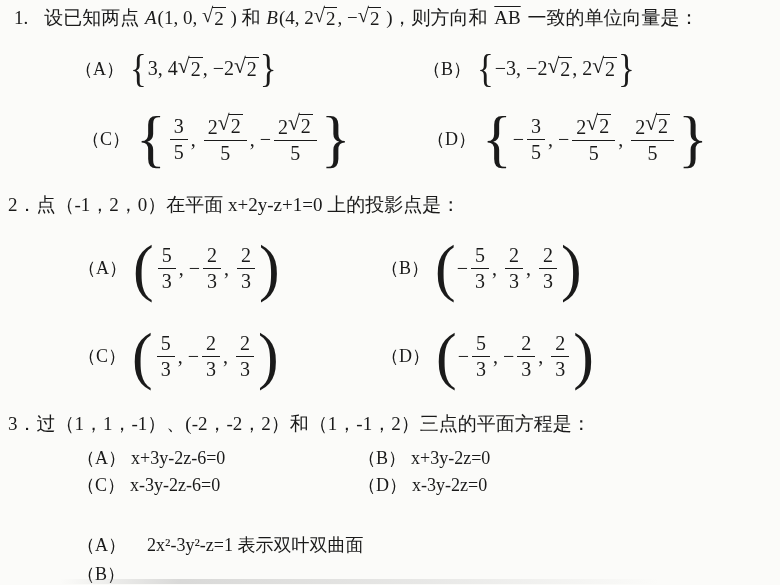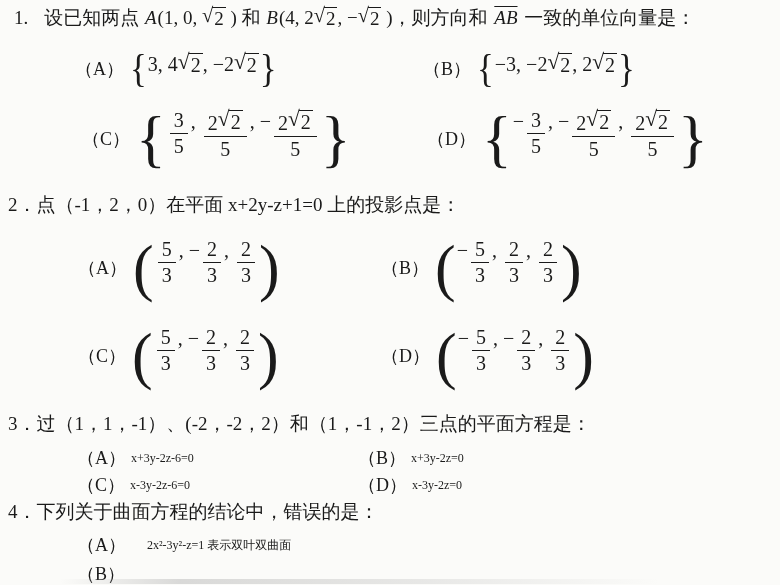--- a/index.html
+++ b/index.html
@@ -11,27 +11,27 @@
   }
   .stem{
     position:absolute; display:flex; align-items:center;
     font-size:19px; white-space:pre; line-height:1.2;
   }
   .qnum{ margin-right:16px; }
   .opt{
     position:absolute; display:flex; align-items:center; white-space:pre;
   }
   .opt-label{ font-size:18px; margin-right:5px; }
-  .opt-text{ font-size:12px; }
+  .opt-text{ font-size:18px; }
   .gap-wide{ margin-left:16px; }
   
-  .m-row{ display:inline-flex; font-size:20px; white-space:pre; }
+  .m-row{ display:inline-flex; align-items:center; font-size:20px; white-space:pre; }
   .m-row .mt{ white-space:pre; }
   .mi{ font-style:italic; padding:0 1px; }
-  .mov{ font-style:italic; text-decoration:overline; padding:0 2px; }
+  .mov{ text-decoration:overline; padding:0 2px; }
   .msqrt{ display:inline-flex; align-items:flex-start; }
   .mrad{ font-size:1.08em; line-height:1.05; transform:translateY(-2px); margin-right:-1px; }
   .mbar{ border-top:1.6px solid currentColor; line-height:1.15; padding:0 2px; }
   .mbr{ align-self:center; font-size:1.75em; line-height:0.9; transform:scaleY(1.15); padding:0 1px; font-weight:400; }
   .m-row.tall .mbr{ font-size:3.1em; line-height:0.95; transform:scaleY(1.02); }
   .mfrac{ display:inline-flex; flex-direction:column; align-items:center; margin:0 3px; vertical-align:middle; }
   .mnum{ display:inline-flex; align-items:flex-end; justify-content:center;
          border-bottom:1.7px solid currentColor; padding:0 4px 2px; line-height:1.05; }
   .mden{ padding-top:2px; line-height:1.05; }
   .scan-artifact{
@@ -98,23 +98,20 @@
   </div>
   <div class="opt" style="top:473px;left:77px">
     <span class="opt-label">（C）</span>
     <span class="opt-text">x-3y-2z-6=0</span>
   </div>
   <div class="opt" style="top:473px;left:358px">
     <span class="opt-label">（D）</span>
     <span class="opt-text">x-3y-2z=0</span>
   </div>
 
-  <div class="stem" style="top:501px;left:8px">
-    <span>4．下列关于曲面方程的结论中，错误的是：</span>
-  </div>
   <div class="opt" style="top:533px;left:77px">
     <span class="opt-label">（A）</span>
     <span class="opt-text gap-wide">2x²-3y²-z=1 表示双叶双曲面</span>
   </div>
   <div class="opt" style="top:562px;left:77px">
     <span class="opt-label">（B）</span>
   </div>
 
   <div class="scan-artifact"></div>
 </div>

